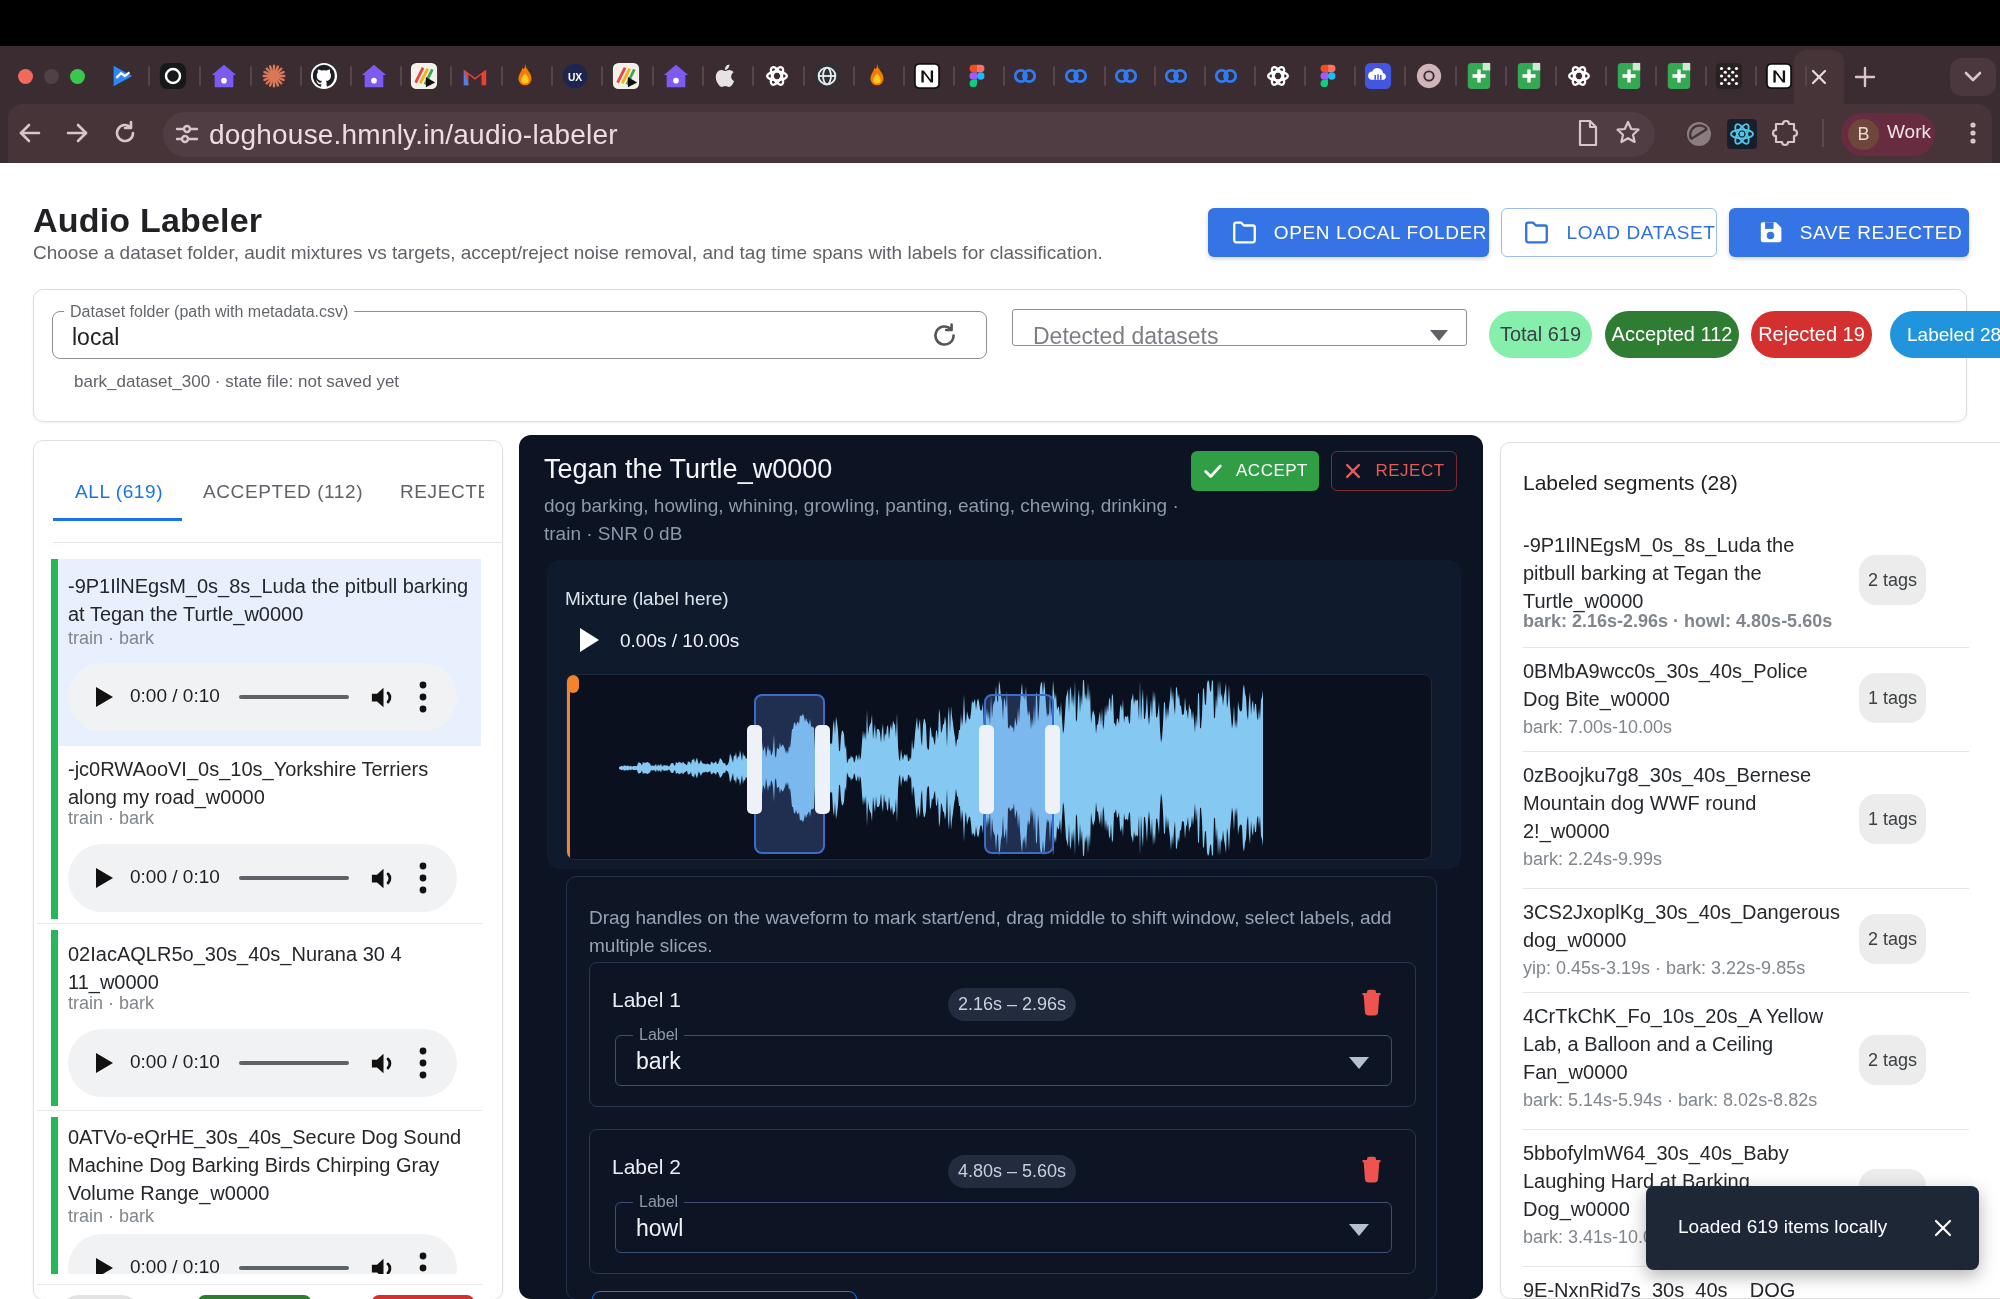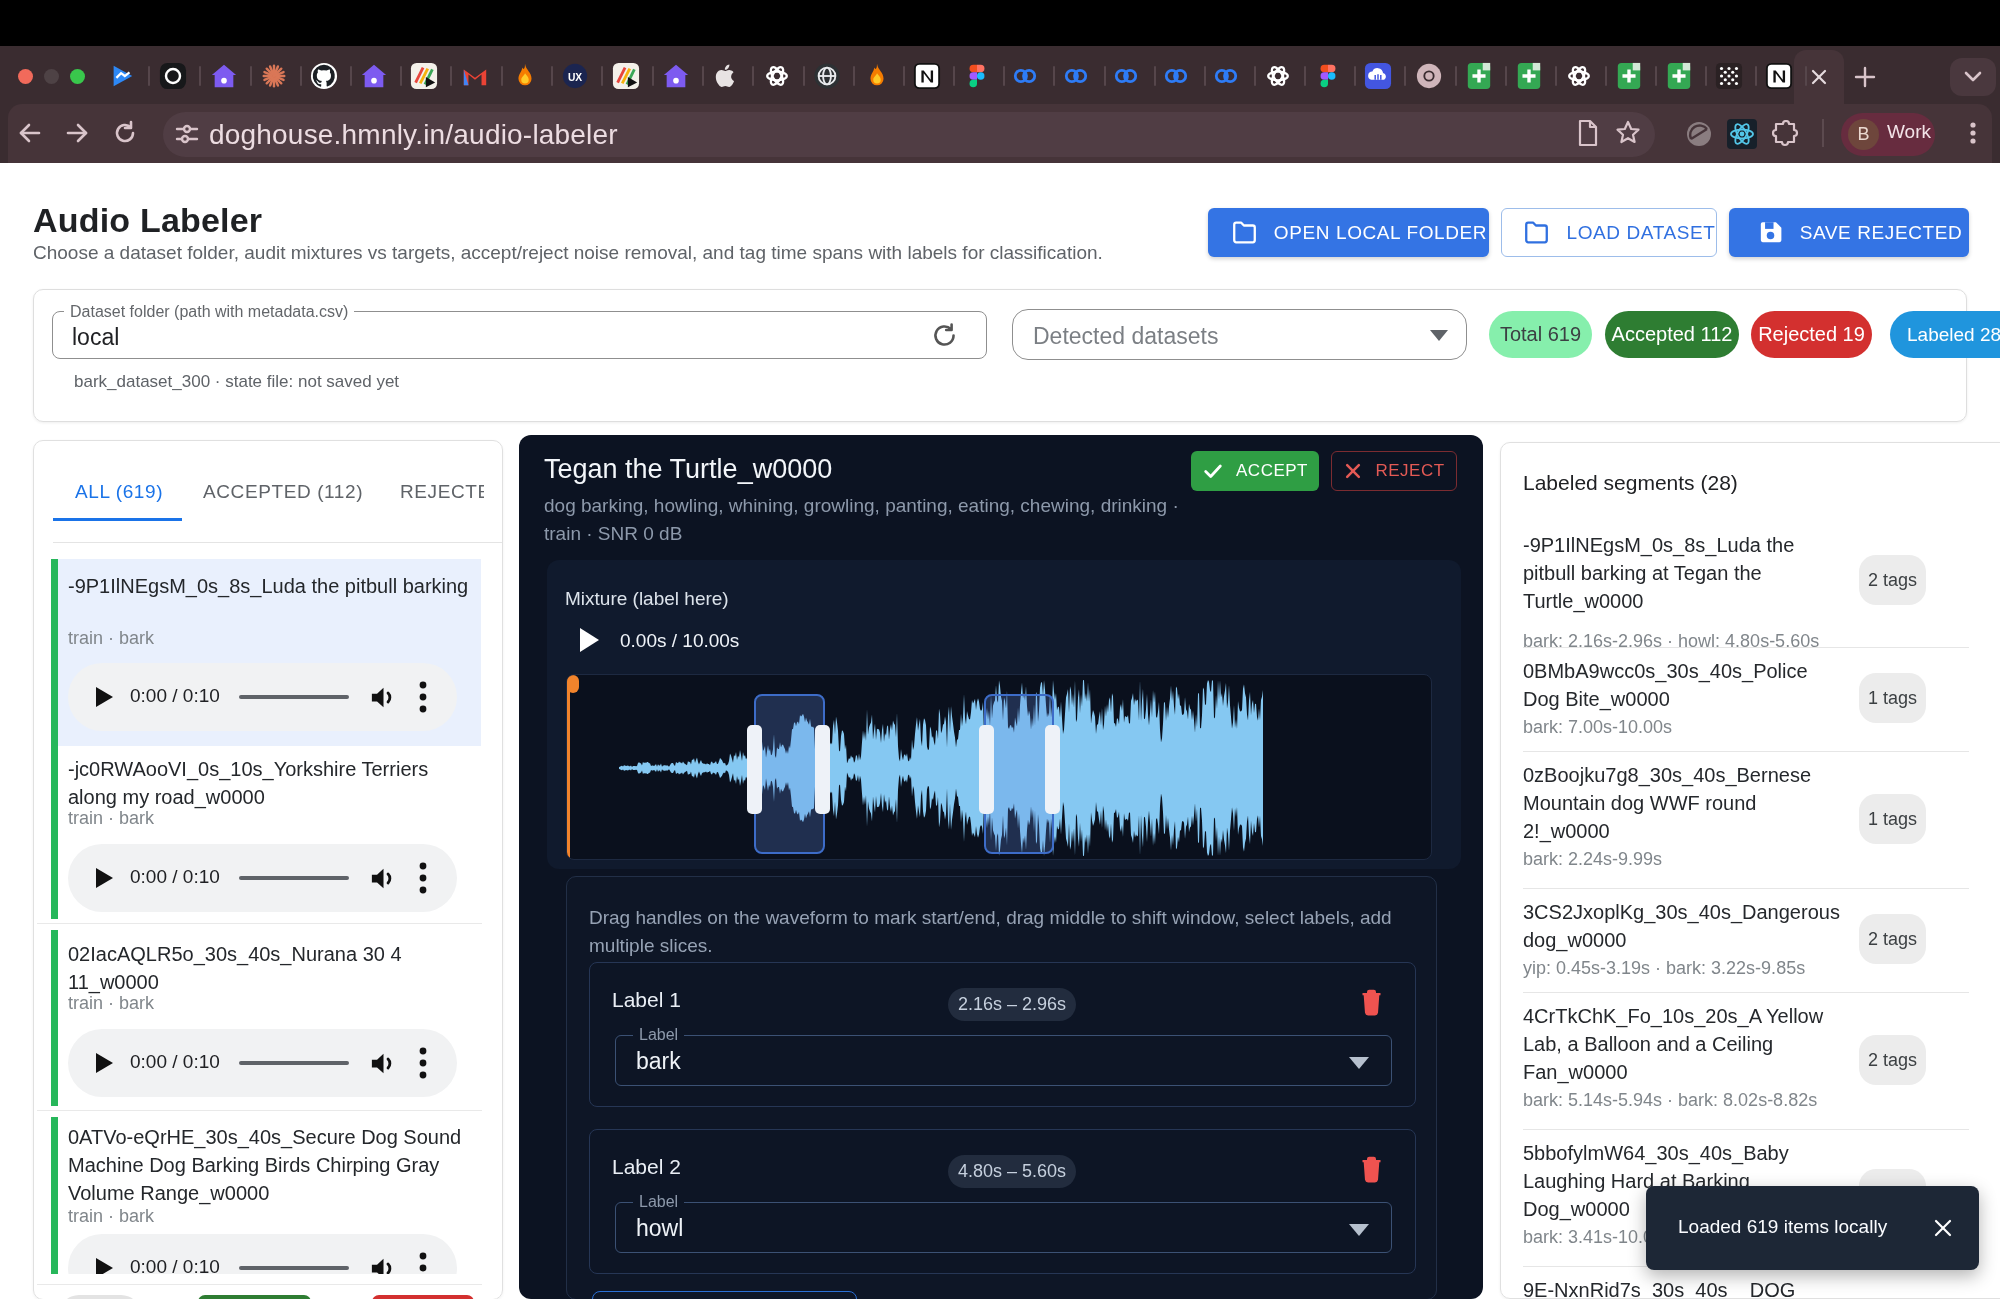--- a/index.html
+++ b/index.html
@@ -20,21 +20,21 @@
 #profile { left:1841px; top:113px; width:94px; height:43px; border-radius:22px; background:#672c3f; }
 
 #h1 { left:33px; top:201px; font-size:34px; font-weight:bold; color:#1f2124; letter-spacing:0.2px; }
 #sub { left:33px; top:242px; font-size:19px; color:#5f6368; }
 .btn { white-space:nowrap; top:208px; height:49px; border-radius:6px; font-size:19px; letter-spacing:0.6px; color:#fff; background:#3474e4; display:flex; align-items:center; justify-content:center; gap:15px; box-shadow:0 2px 4px rgba(0,0,0,.18);padding-left:20px; }
 .btn.outl { background:#fff; color:#3070e0; border:1.5px solid #9dbdea; box-shadow:none; }
 #dcard { left:33px; top:289px; width:1934px; height:133px; border:1px solid #dedede; border-radius:10px; box-shadow:0 1px 3px rgba(0,0,0,.07); }
 #tf { left:52px; top:311px; width:935px; height:48px; border:1.4px solid #8f8f8f; border-radius:8px; }
 #tflabel { left:64px; top:303px; font-size:16px; color:#63666a; background:#fff; padding:0 6px; }
 #tfval { left:72px; top:324px; font-size:23px; color:#202124; }
-#sel1 { left:1012px; top:309px; width:455px; height:51px; border:1.4px solid #8f8f8f; border-radius:16px; }
+#sel1 { left:1012px; top:309px; width:455px; height:37px; border:1.4px solid #8f8f8f; border-radius:3px; }
 #sel1 span { position:absolute; left:20px; top:13px; font-size:23px; color:#7b7f84; }
 #helper { left:74px; top:372px; font-size:17px; color:#5f6368; }
 .chip { top:311px; height:47px; border-radius:24px; font-size:20px; display:flex; align-items:center; justify-content:center; color:#fff; white-space:nowrap; }
 
 #lpanel { left:33px; top:440px; width:470px; height:860px; border:1px solid #e0e0e0; border-radius:10px; overflow:hidden; box-shadow:0 1px 3px rgba(0,0,0,.06); }
 .ltab { top:40px; font-size:19px; letter-spacing:0.6px; color:#5f6368; position:absolute; white-space:nowrap; }
 #tabind { left:19px; top:77px; width:129px; height:3px; background:#1a73e8; position:absolute; }
 #tabdiv { left:19px; top:101px; width:451px; height:1px; background:#e4e4e4; position:absolute; }
 .item { position:absolute; left:17px; width:430px; overflow:hidden; }
 .gbar { position:absolute; left:0; top:0; width:7px; height:100%; background:#27b75b; }
@@ -446,20 +446,21 @@
   <div class="abs" id="lpanel">
   <div class="ltab" style="left:41px;color:#1a73e8;">ALL (619)</div>
   <div class="ltab" style="left:169px;">ACCEPTED (112)</div>
   <div class="ltab" style="left:366px;width:84px;overflow:hidden;">REJECTED (19)</div>
   <div id="tabind"></div>
   <div id="tabdiv"></div>
   <div class="item" style="top:118px;height:187px;background:#e9f0fd;">
         <div class="gbar"></div>
         <div class="ititle" style="top:13px;">
           <div>-9P1IlNEgsM_0s_8s_Luda the pitbull barking</div>
+          <div>at Tegan the Turtle_w0000</div>
         </div>
         <div class="imeta" style="top:69px;">train · bark</div>
         <div class="player" style="top:104px;">
           <div class="ptri" style="left:28px;top:24px;"></div>
           <div class="ptime" style="left:62px;top:22px;">0:00 / 0:10</div>
           <div class="pbar" style="left:171px;top:32px;width:110px;"></div>
           <div style="position:absolute;left:300px;top:19px;"><svg width="31" height="31" viewBox="0 0 24 24">
               <path d="M3 9 h4 l5-4.5 v15 L7 15 H3 z" fill="#111"></path>
               <path d="M15.5 8.5 a5 5 0 0 1 0 7" fill="none" stroke="#111" stroke-width="2.2" stroke-linecap="round"></path>
             </svg></div>
@@ -613,21 +614,21 @@
             <div class="lselval">howl</div>
             <div style="position:absolute;right:22px;top:21px;width:0;height:0;border-left:10px solid transparent;border-right:10px solid transparent;border-top:12px solid #b6c0ce;"></div>
           </div>
         </div>
   <div style="position:absolute;left:25px;top:414px;width:265px;height:40px;border:1.5px solid #2a6fd4;border-radius:8px;"></div>
   </div>
   </div>
   <div class="abs" id="rpanel">
   <div style="position:absolute;left:22px;top:28px;font-size:21px;color:#202124;">Labeled segments (28)</div>
   <div class="rtitle" style="top:88px;width:330px;">-9P1IlNEgsM_0s_8s_Luda the<br>pitbull barking at Tegan the<br>Turtle_w0000</div>
-  <div class="rmeta" style="top:188px;">bark: 2.16s-2.96s · howl: 4.80s-5.60s</div>
+  <div class="rmeta" style="top:168px;font-weight:bold;">bark: 2.16s-2.96s · howl: 4.80s-5.60s</div>
   <div class="rchip" style="left:358px;top:112px;width:67px;">2 tags</div>
   <div class="rdiv" style="top:204px;"></div>
   <div class="rtitle" style="top:214px;width:330px;">0BMbA9wcc0s_30s_40s_Police<br>Dog Bite_w0000</div>
   <div class="rmeta" style="top:274px;">bark: 7.00s-10.00s</div>
   <div class="rchip" style="left:358px;top:230px;width:67px;">1 tags</div>
   <div class="rdiv" style="top:308px;"></div>
   <div class="rtitle" style="top:318px;width:330px;">0zBoojku7g8_30s_40s_Bernese<br>Mountain dog WWF round<br>2!_w0000</div>
   <div class="rmeta" style="top:406px;">bark: 2.24s-9.99s</div>
   <div class="rchip" style="left:358px;top:351px;width:67px;">1 tags</div>
   <div class="rdiv" style="top:445px;"></div>

